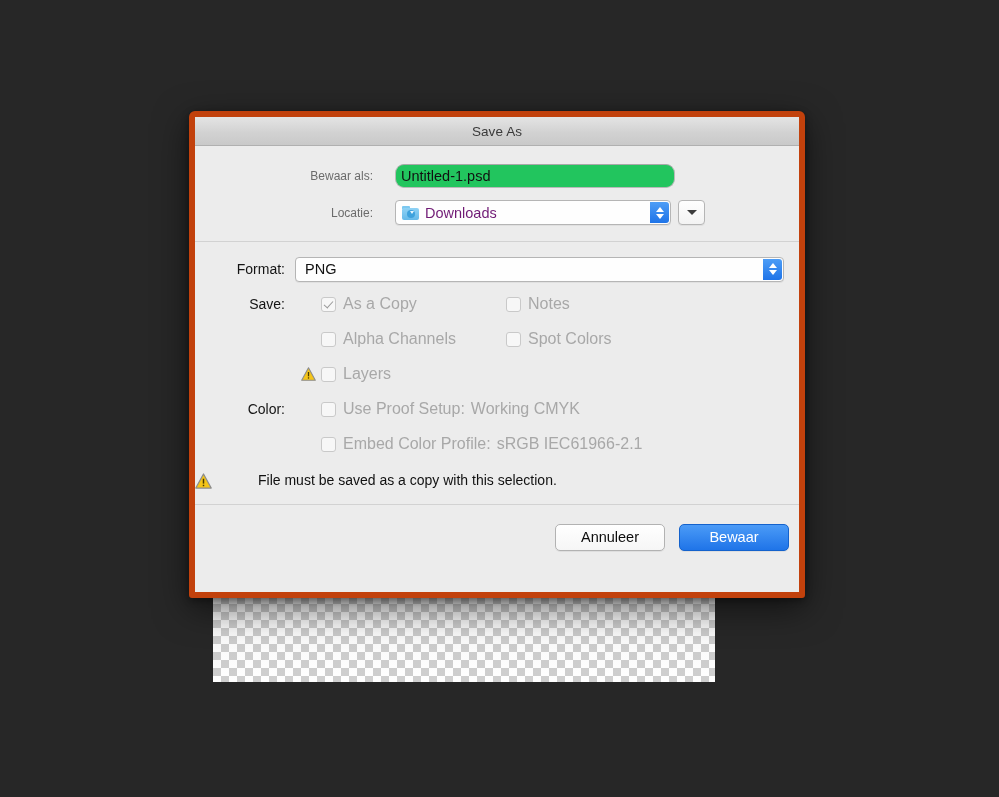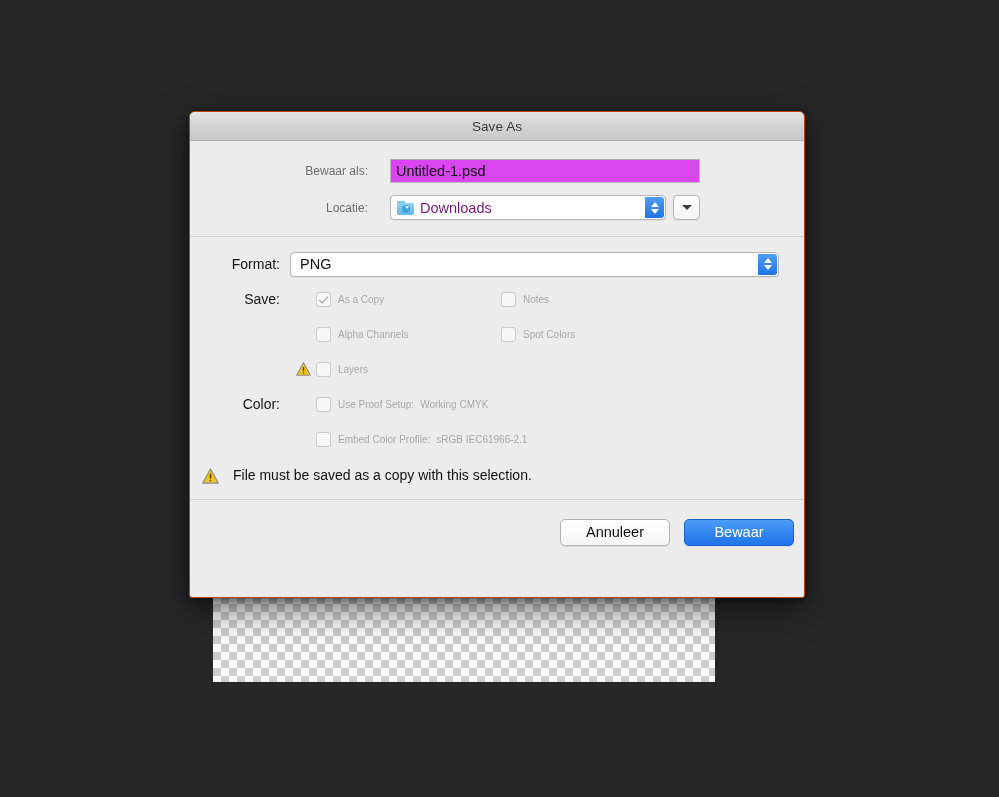--- a/index.html
+++ b/index.html
@@ -46,21 +46,21 @@
   #save-as-dialog {
     position: absolute;
     left: 189px;
     top: 111px;
     width: 616px;
     height: 487px;
     border-radius: 6px 6px 3px 3px;
     background: #ececec;
     box-shadow: 0 10px 34px rgba(0,0,0,0.55), 0 2px 7px rgba(0,0,0,0.38);
     overflow: hidden;
-    border: 1px solid #c2410c;
+    border: 6px solid #c2410c;
   }
 
   
   .titlebar {
     height: 29px;
     background: linear-gradient(to bottom, #e4e4e4 0%, #d2d2d2 55%, #c9c9c9 100%);
     border-bottom: 1px solid #b0b0b0;
     display: flex;
     align-items: center;
     justify-content: center;
@@ -87,26 +87,26 @@
 
   .row-label-light {
     width: 200px;
     text-align: right;
     padding-right: 22px;
     font-size: 12px;
     color: #6b6b6b;
   }
 
   .text-field {
-    width: 310px;
+    width: 280px;
     height: 24px;
-    background: #d946ef;
+    background: #22c55e;
     border: 1px solid #b9b9b9;
     border-top-color: #a8a8a8;
-    border-radius: 1px;
+    border-radius: 9px;
     font-size: 14.5px;
     color: #111;
     padding: 0 5px;
     line-height: 22px;
     font-family: "Liberation Sans", sans-serif;
     outline: none;
   }
   .text-field.empty { color: #111; }
 
   
@@ -244,21 +244,21 @@
     position: relative;
     box-shadow: 0 1px 0 rgba(0,0,0,0.05);
   }
   .popup-text { font-size: 14.5px; color: #111; }
 
   
   .cb-group { display: flex; align-items: center; }
   .cb-item {
     display: flex;
     align-items: center;
-    font-size: 10px;
+    font-size: 16px;
   }
   .cb-item.col1 { width: 185px; flex: 0 0 auto; }
   .cb {
     width: 15px; height: 15px;
     border: 1px solid #c9c9c9;
     border-radius: 3px;
     background: #f7f7f7;
     margin-right: 7px;
     flex: 0 0 auto;
     position: relative;
@@ -280,24 +280,25 @@
     width: 15px; height: 14px;
     position: relative;
     display: inline-block;
   }
   .warn-tri svg { display: block; }
 
   
   .footer-warn {
     display: flex;
     align-items: center;
-    padding-left: 12px;
+    padding-left: 0;
     height: 28px;
     margin-top: 2px;
     margin-bottom: 4px;
+    gap: 32px;
   }
   .footer-warn .msg {
     font-size: 14px;
     color: #111;
     margin-left: 16px;
   }
 
   
   .button-bar {
     height: 64px;

